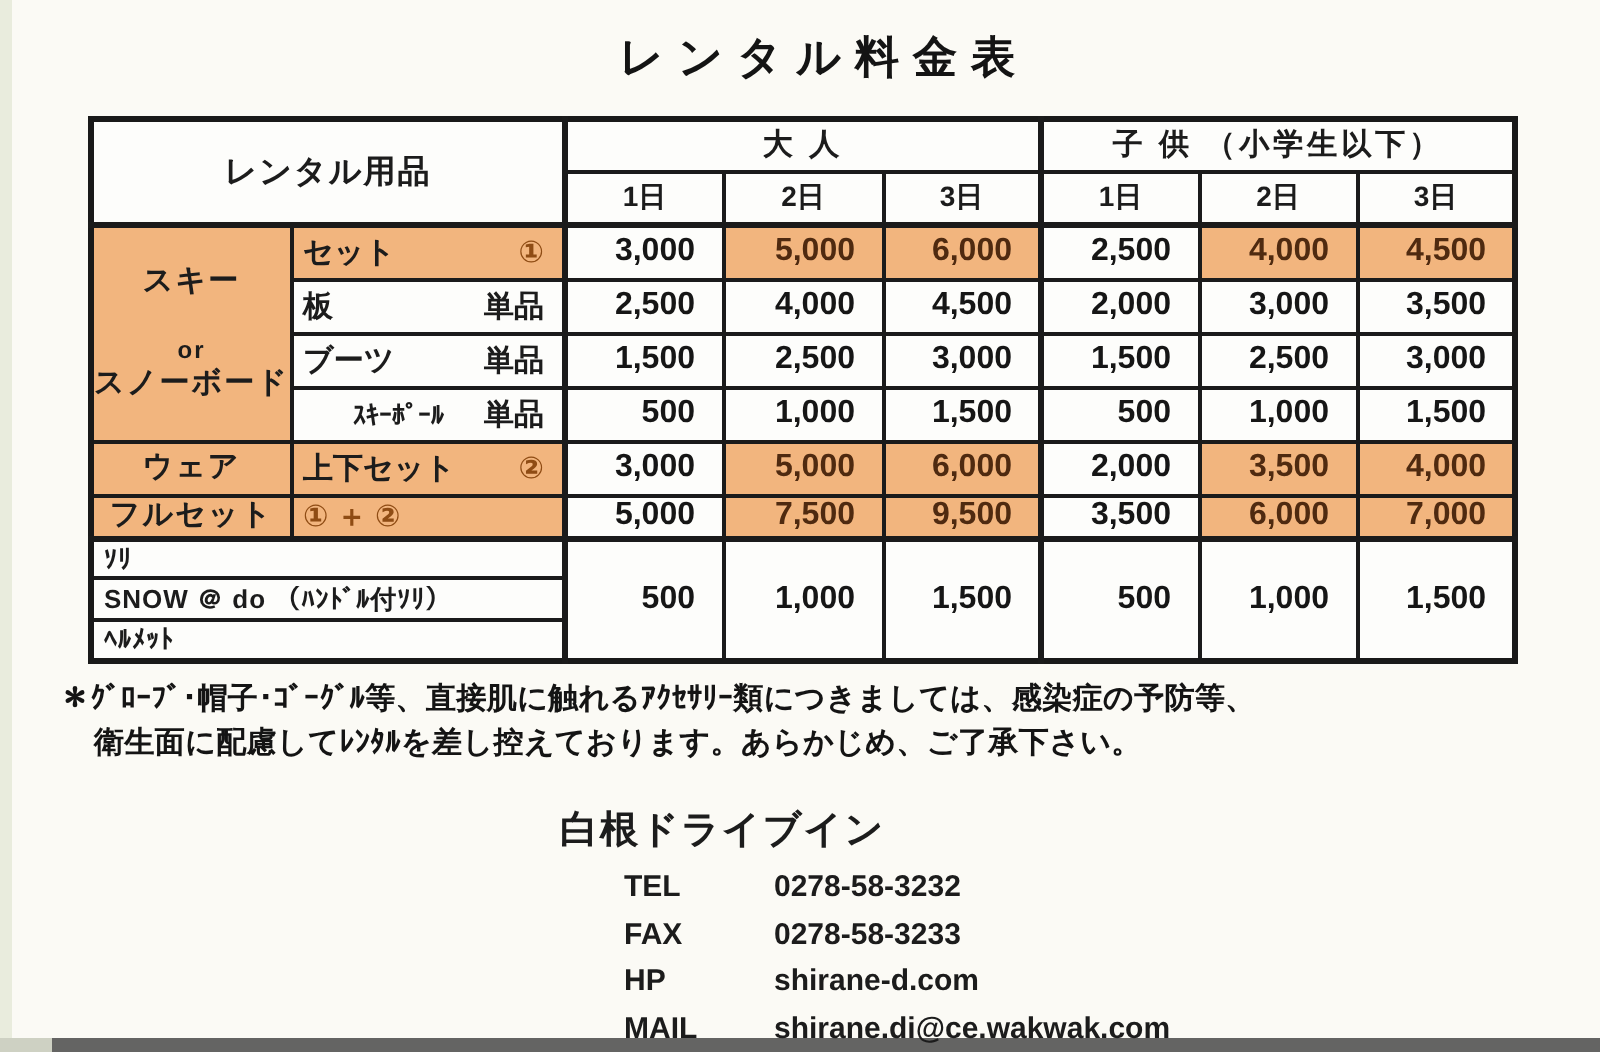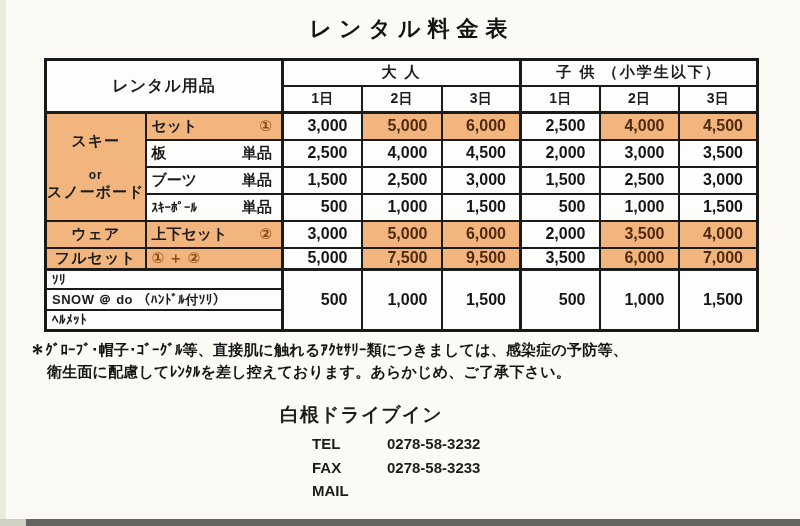--- a/index.html
+++ b/index.html
@@ -49,21 +49,21 @@
   td.day-head{font-size:14px;}
 
   td.group{font-size:15px;line-height:1.25;letter-spacing:1px;}
   .group .or{font-size:12px;display:block;margin-top:17px;}
   .group span{display:block;}
 
   td.item-cell{padding:0 5px 0 5px;}
   .item-flex{display:flex;align-items:center;}
   .item-flex .suffix{margin-left:auto;padding-right:4px;}
   .circle{color:#8f4c14;}
-  .small-label{font-size:13px;}
+  .small-label{font-size:13px;margin-left:25px;}
   td.bottom-label{font-size:13px;padding-left:5px;letter-spacing:.5px;}
   td.merged-price{font-size:16px;}
 
   .footnote{
     position:absolute;left:30px;top:339px;width:745px;
     font-size:15px;font-weight:bold;line-height:1.45;color:#141414;letter-spacing:.2px;
   }
   .footnote .line2{padding-left:17px;}
 
   .contact{position:absolute;left:280px;top:402px;}
@@ -230,15 +230,20 @@
   <div class="contact-name">白根ドライブイン</div>
   <div class="contact-row">
     <span class="c-label">TEL</span>
     <span class="c-value">0278-58-3232</span>
   </div>
   <div class="contact-row">
     <span class="c-label">FAX</span>
     <span class="c-value">0278-58-3233</span>
   </div>
   <div class="contact-row">
+    <span class="c-label">HP</span>
+    <span class="c-value">shirane-d.com</span>
+  </div>
+  <div class="contact-row">
     <span class="c-label">MAIL</span>
+    <span class="c-value">shirane.di@ce.wakwak.com</span>
   </div>
 </div>
 
 </body></html>

